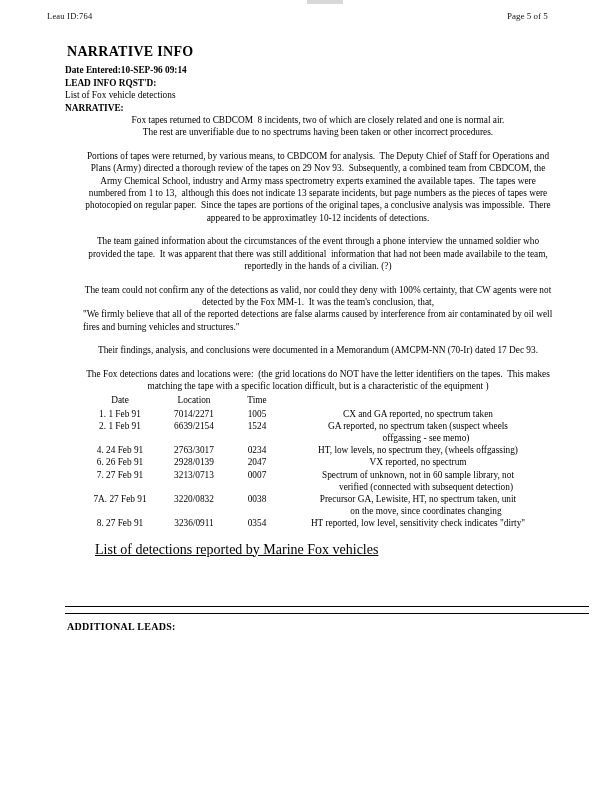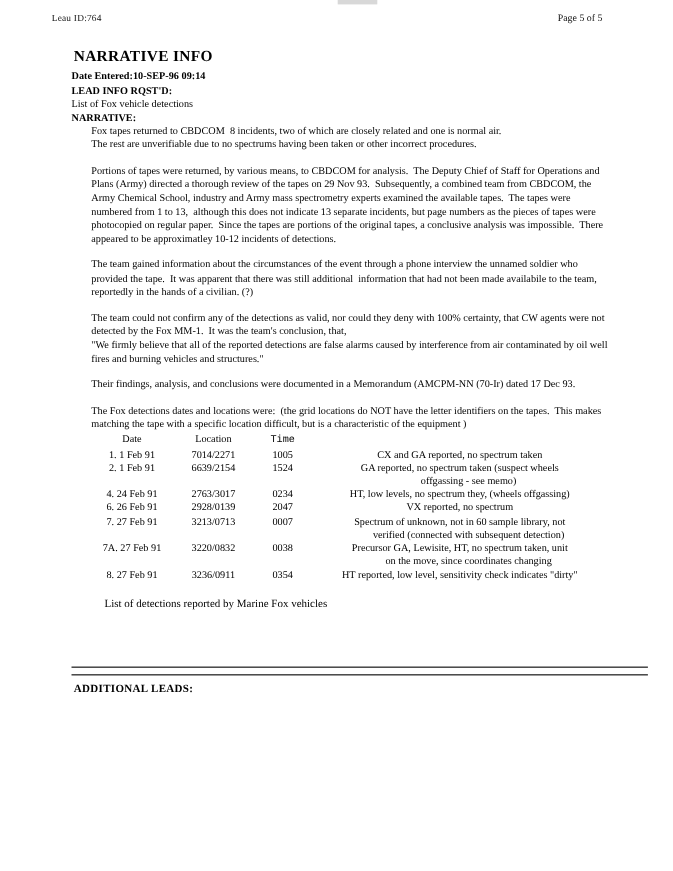--- a/index.html
+++ b/index.html
@@ -76,21 +76,21 @@
   }
   .line {
     margin: 0;
     padding: 0;
     white-space: pre-wrap;
   }
   .gap-sm { height: 6px; }
   .gap-md { height: 11px; }
   .para {
     margin: 0 0 0 18px;
-    text-align: left;
+    text-align: center;
     width: 470px;
   }
   .quote {
     margin-left: 18px;
     width: 470px;
   }
   
   .tbl {
     margin-left: 18px;
     margin-top: 2px;
@@ -99,31 +99,32 @@
   }
   .tbl td, .tbl th {
     padding: 0px 0px;
     vertical-align: top;
     text-align: center;
     font-weight: normal;
     line-height: 12.2px;
   }
   .col-date { width: 74px; }
   .col-loc  { width: 74px; }
-  .col-time { width: 52px; font-family: Liberation Mono, monospace; }
+  .col-time { width: 52px; }
   .col-note { width: 270px; }
   .hdr td { padding-bottom: 1px; }
   .sub-note {
     display: block;
     margin-left: 16px;
   }
   .footer-note {
     margin-left: 30px;
     margin-top: 14px;
-    font-size: 10px;
+    font-size: 14px;
+    text-decoration: underline;
   }
   .rule {
     position: absolute;
     left: 44px;
     width: 524px;
     border-top: 1.4px solid #000;
   }
   .addl {
     position: absolute;
     left: 46px;

